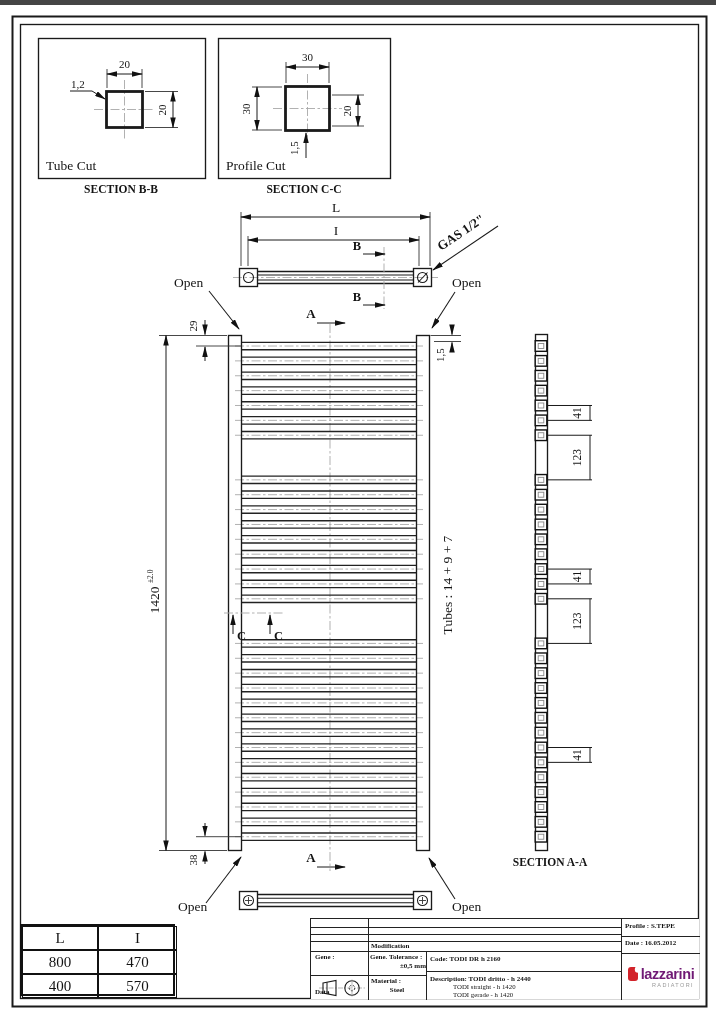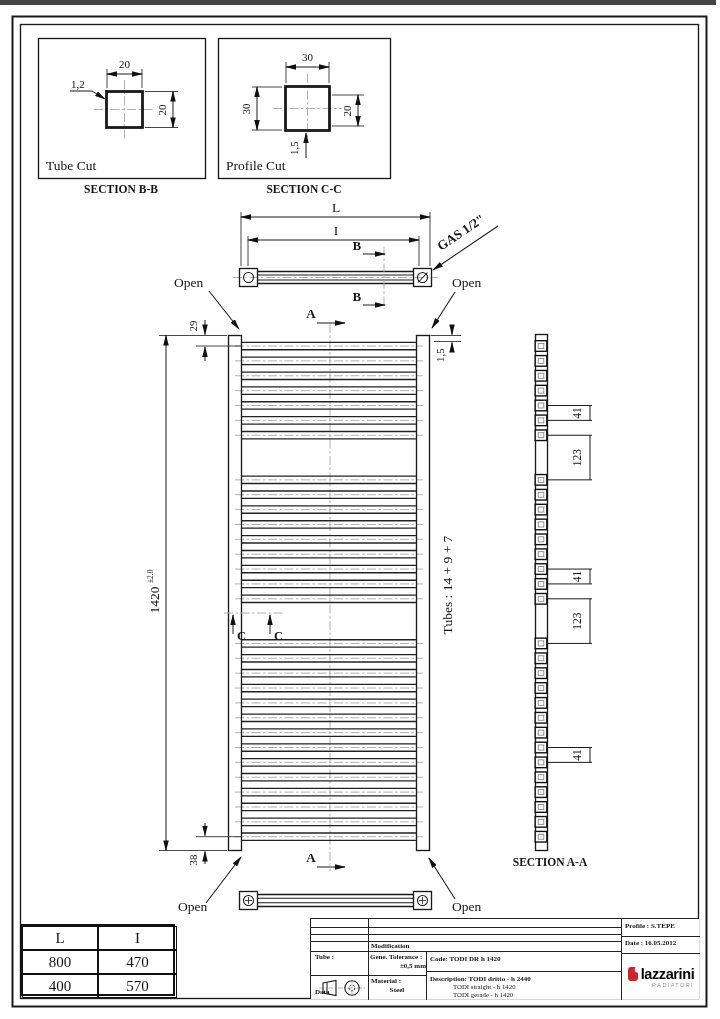--- a/index.html
+++ b/index.html
@@ -33,21 +33,21 @@
   
   #title-block{position:absolute;left:310px;top:918px;width:389px;height:81px;
     border-top:1.5px solid #222;border-left:1.5px solid #222;box-sizing:border-box;background:#fff;}
   #title-block .hl{position:absolute;height:1px;background:#222;}
   #title-block .vl{position:absolute;width:1px;background:#222;}
   #title-block .t{position:absolute;font:bold 7px "Liberation Serif",serif;white-space:nowrap;}
   #title-block .tn{position:absolute;font:6.8px "Liberation Serif",serif;white-space:nowrap;}
   #logo-box{position:absolute;left:312px;top:36px;width:75px;height:43px;
     display:flex;flex-direction:column;align-items:center;justify-content:center;}
   #logo-row{display:flex;align-items:center;gap:2px;}
-  #logo-text{font:bold 14.5px "Liberation Sans",sans-serif;color:#000000;letter-spacing:-0.4px;}
+  #logo-text{font:bold 14.5px "Liberation Sans",sans-serif;color:#701a75;letter-spacing:-0.4px;}
   #logo-sub{font:5.5px "Liberation Sans",sans-serif;color:#999;letter-spacing:1.4px;align-self:flex-end;margin-right:4px;}
 </style>
 </head>
 <body>
 
 <div id="sheet">
 <div id="topbar"></div>
 
 <svg id="drawing" width="720" height="1019" viewBox="0 0 720 1019" style="position:absolute;left:0;top:0;">
   <defs>
@@ -408,24 +408,24 @@
   <div class="hl" style="left:115px;top:52px;width:195px;"></div>
   <div class="hl" style="left:0;top:56px;width:115px;"></div>
   <div class="vl" style="left:57px;top:0;height:81px;"></div>
   <div class="vl" style="left:115px;top:32px;height:49px;"></div>
   <div class="vl" style="left:310px;top:0;height:81px;"></div>
   <div class="hl" style="left:310px;top:17px;width:79px;"></div>
   <div class="hl" style="left:310px;top:34px;width:79px;"></div>
 
   <div class="t" style="left:4px;top:23px;margin-top:46px;">Data</div>
   <div class="t" style="left:60px;top:23px;">Modification</div>
-  <div class="t" style="left:4px;top:34px;">Tube :</div>
+  <div class="t" style="left:4px;top:34px;">Gene :</div>
   <div class="t" style="left:59px;top:34px;">Gene. Tolerance :</div>
   <div class="t" style="left:57px;top:43px;width:58px;text-align:right;">±0,5 mm</div>
-  <div class="t" style="left:119px;top:36px;">Code: TODI DR h 1420</div>
+  <div class="t" style="left:119px;top:36px;">Code: TODI DR h 2160</div>
   <div class="t" style="left:60px;top:58px;">Material :</div>
   <div class="t" style="left:57px;top:67px;width:58px;text-align:center;">Steel</div>
   <div class="t" style="left:119px;top:56px;">Description: TODI dritto - h 2440</div>
   <div class="tn" style="left:142px;top:64px;">TODI straight - h 1420</div>
   <div class="tn" style="left:142px;top:72px;">TODI gerade - h 1420</div>
   <div class="t" style="left:314px;top:3px;">Profile : S.TEPE</div>
   <div class="t" style="left:314px;top:20px;">Date : 16.05.2012</div>
 
   <svg style="position:absolute;left:8px;top:60px;" width="46" height="18" viewBox="0 0 46 18">
     <line x1="0" y1="9" x2="46" y2="9" stroke="#999" stroke-width="0.7" stroke-dasharray="5 1.5 1.5 1.5"></line>

